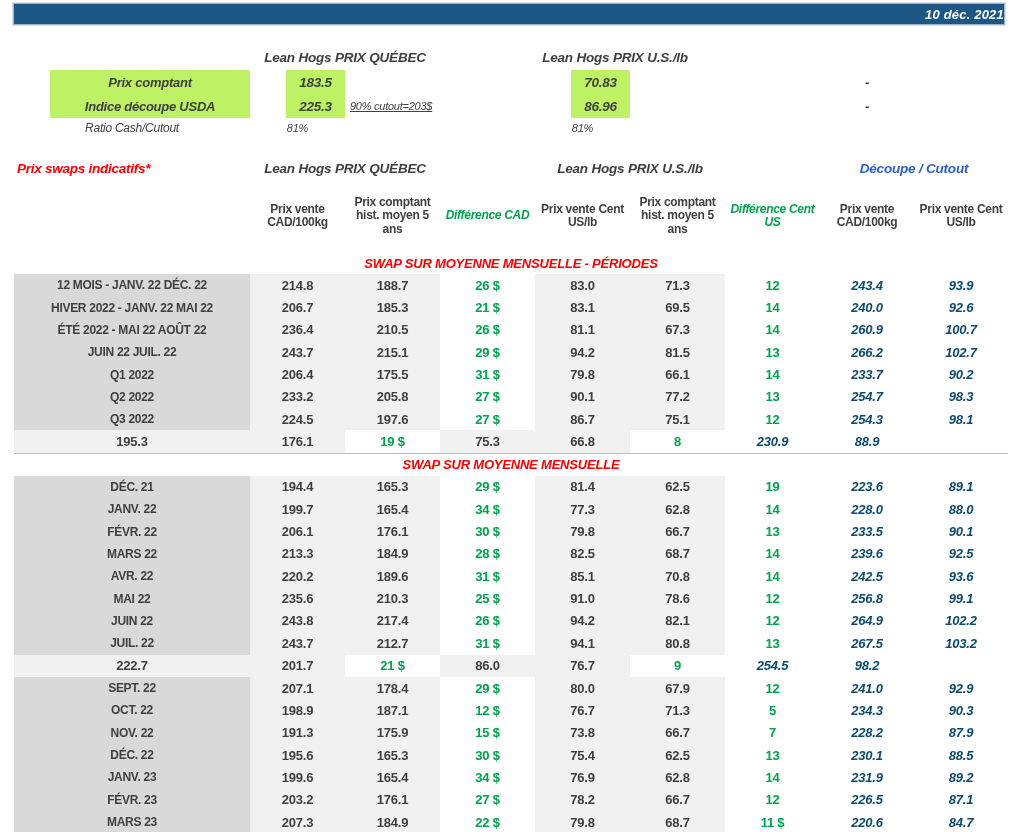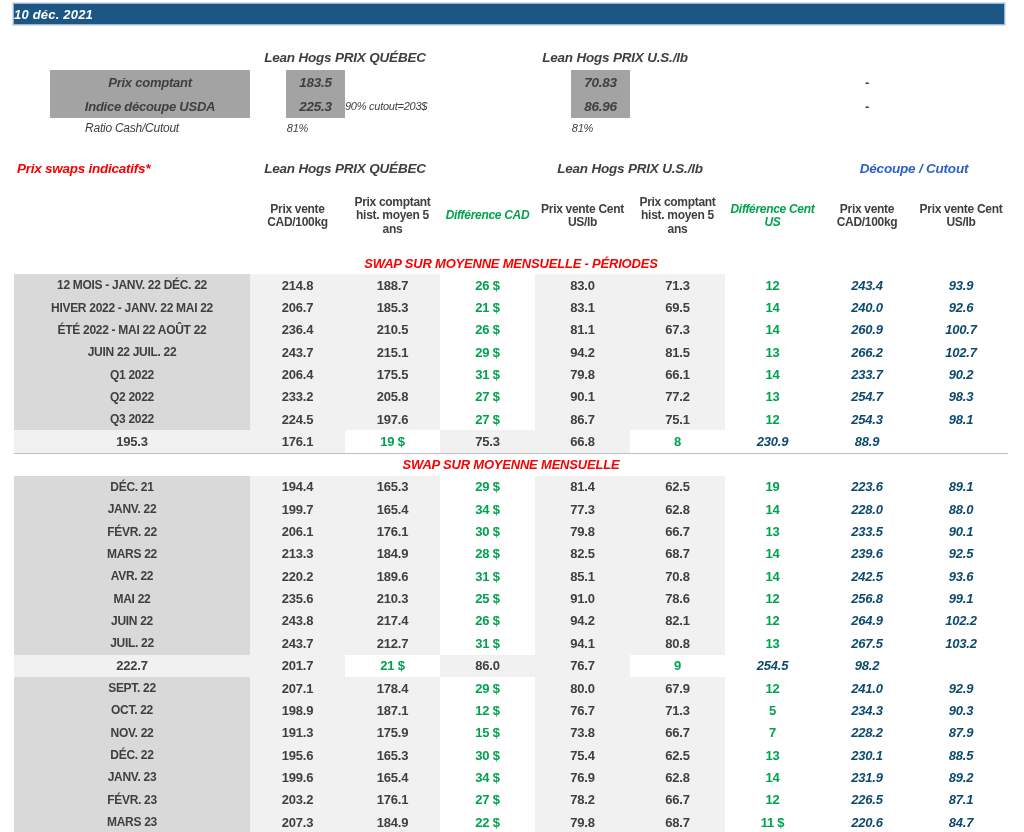--- a/index.html
+++ b/index.html
@@ -6,39 +6,39 @@
   body{
     width:1024px;height:832px;background:#ffffff;position:relative;overflow:hidden;
     font-family:"Liberation Sans", sans-serif;color:#3f3f3f;
   }
   .page{position:absolute;inset:0;}
 
   
   .topbar{
     position:absolute;left:13px;top:3px;width:990px;height:20px;
     background:#1c5685;border:1px solid #9db4cc;outline:1px solid #dbe4ee;
-    display:flex;align-items:center;justify-content:flex-start;
+    display:flex;align-items:center;justify-content:flex-end;
   }
   .topbar span{color:#ffffff;font-weight:bold;font-style:italic;font-size:13px;letter-spacing:0.2px;}
 
   
   .grid9{display:grid;grid-template-columns:236px 95px 95px 95px 95px 95px 95px 94px 94px;}
 
   
   .sum-title{position:absolute;top:50px;height:18px;text-align:center;
     font-weight:bold;font-style:italic;font-size:13.5px;letter-spacing:-0.2px;}
   .sum-title.qc{left:250px;width:190px;}
   .sum-title.us{left:520px;width:190px;}
   .sumgrid{position:absolute;left:14px;top:70px;width:994px;}
   .sr{height:24px;align-items:center;}
   .sr.r3{height:20px;}
   .cell{text-align:center;letter-spacing:-0.25px;}
-  .c1{grid-column:1;} .c2{grid-column:2;} .c34{grid-column:3/5;text-align:left;}
+  .c1{grid-column:1;} .c2{grid-column:2;} .c34{grid-column:3/5;text-align:left;padding-left:5px;text-decoration:underline;}
   .c5{grid-column:5;} .c8{grid-column:8;}
-  .dg{background:#a3a3a3;height:100%;display:flex;align-items:center;justify-content:center;margin-left:36px;}
+  .dg{background:#bef264;height:100%;display:flex;align-items:center;justify-content:center;margin-left:36px;}
   .slbl{font-weight:bold;font-style:italic;font-size:13px;}
   .sval{font-weight:bold;font-style:italic;font-size:13.5px;}
   .slbl-sm{font-style:italic;font-size:12px;}
   .sval-sm{font-style:italic;font-size:11px;}
   .snote{font-style:italic;font-size:11px;}
   .sdash{font-weight:bold;font-size:13px;}
 
   
   .table{position:absolute;left:14px;top:157px;width:994px;}
   .row{height:22.35px;align-items:center;}

